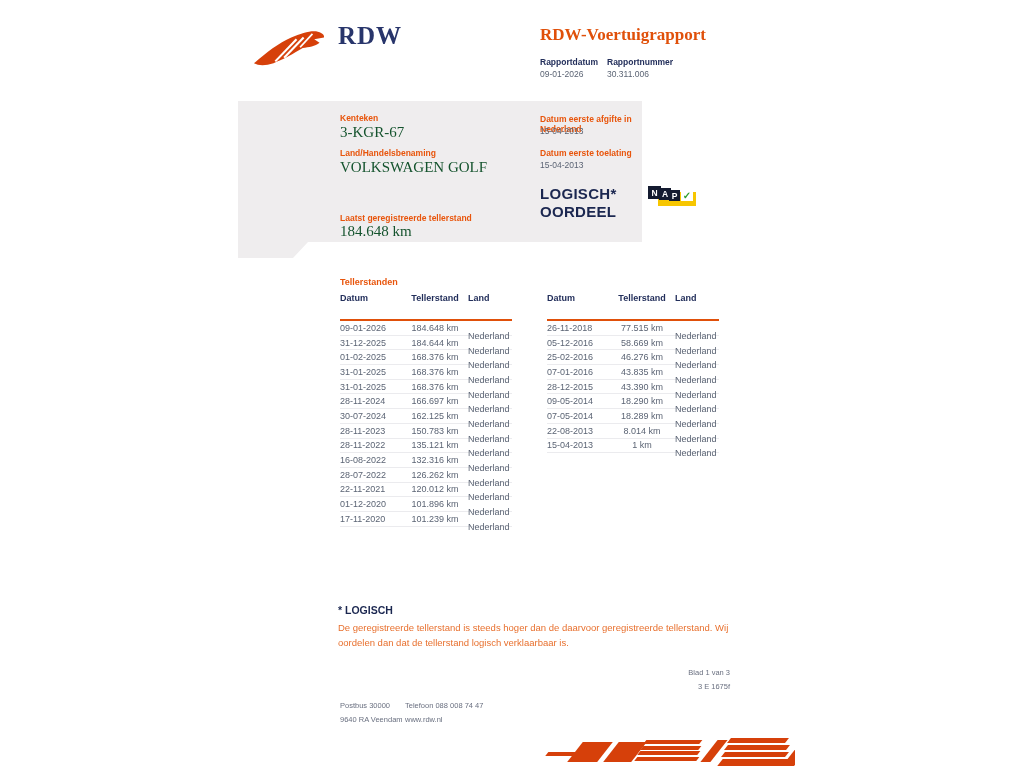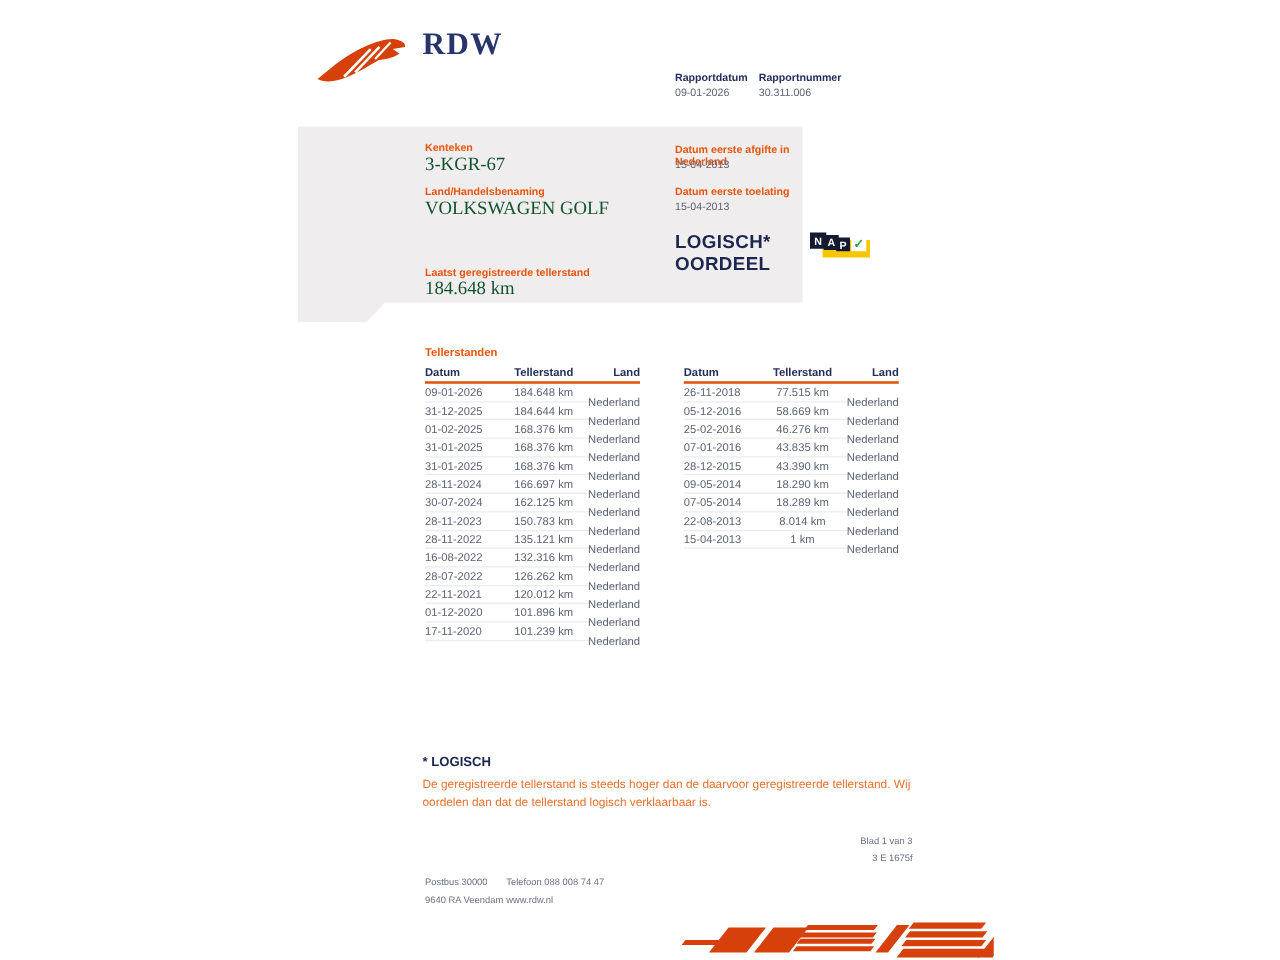--- a/index.html
+++ b/index.html
@@ -33,25 +33,25 @@
   .nap-a{left:11px;top:2px;width:12px;height:12px;}
   .nap-p{left:21px;top:4px;width:11px;height:11px;}
   .nap-check{position:absolute;left:33px;top:3px;width:12px;height:12px;background:#fff;
              color:#2f9e2f;font-weight:800;font-size:10px;display:flex;align-items:center;justify-content:center;}
 
   
   .tsec-title{position:absolute;left:340px;top:277px;font-size:9px;font-weight:700;color:#e8550c;}
   .otable{position:absolute;top:290px;width:172px;font-size:9px;color:#5b6474;}
   .otable.left{left:340px;} .otable.right{left:547px;}
   .thead{display:flex;align-items:flex-end;height:13px;border-bottom:2px solid #e0500a;
-         font-weight:700;color:#232f5b;padding-bottom:2px;}
+         font-weight:700;color:#232f5b;padding-bottom:16px;}
   .trow{display:flex;align-items:center;height:13.7px;border-bottom:1px solid #ebebee;}
   .tc0{width:62px;text-align:left;}
   .tc1{width:66px;text-align:center;}
-  .tc2{flex:1;text-align:right;margin-top:16px;}
+  .tc2{flex:1;text-align:left;margin-top:16px;}
 
   
   .fn-title{position:absolute;left:338px;top:604px;font-size:10.5px;font-weight:800;color:#1b2750;}
   .fn-text{position:absolute;left:338px;top:620px;width:392px;font-size:9.5px;line-height:15px;color:#e8702e;}
 
   
   .foot{position:absolute;font-size:7.5px;color:#6a7080;line-height:14px;}
   .foot-a{left:340px;top:699px;}
   .foot-b{left:405px;top:699px;}
   .foot-c{left:560px;top:666px;width:170px;text-align:right;}
@@ -66,20 +66,21 @@
 
 <div id="canvas">
 
   <svg class="logo-svg" viewBox="0 0 92 52" width="82" height="46">
     <path d="M2 42 C16 30 30 19 44 13 C55 8 66 5 72 6 C78 7 82 10 81 13 L70 15 L76 19 C71 23 64 24 57 25 C47 31 35 38 24 42 C15 45 7 45 2 42 Z" fill="#d6400a"></path>
     <path d="M26 40 L50 15" stroke="#ffffff" stroke-width="2.4" fill="none"></path>
     <path d="M36 36 L58 13" stroke="#ffffff" stroke-width="2.4" fill="none"></path>
     <path d="M54 24 L68 9" stroke="#ffffff" stroke-width="2" fill="none"></path>
   </svg>
   <div class="wordmark">RDW</div>
+  <div class="report-title">RDW-Voertuigrapport</div>
 
   <div class="meta-label" style="left:540px;">Rapportdatum</div>
   <div class="meta-label" style="left:607px;">Rapportnummer</div>
   <div class="meta-value" style="left:540px;">09-01-2026</div>
   <div class="meta-value" style="left:607px;">30.311.006</div>
 
   <div class="vbox">
     <div class="olabel" style="left:102px;top:12px;">Kenteken</div>
     <div class="bigval" style="left:102px;top:23px;">3-KGR-67</div>
     <div class="olabel" style="left:102px;top:47px;">Land/Handelsbenaming</div>

